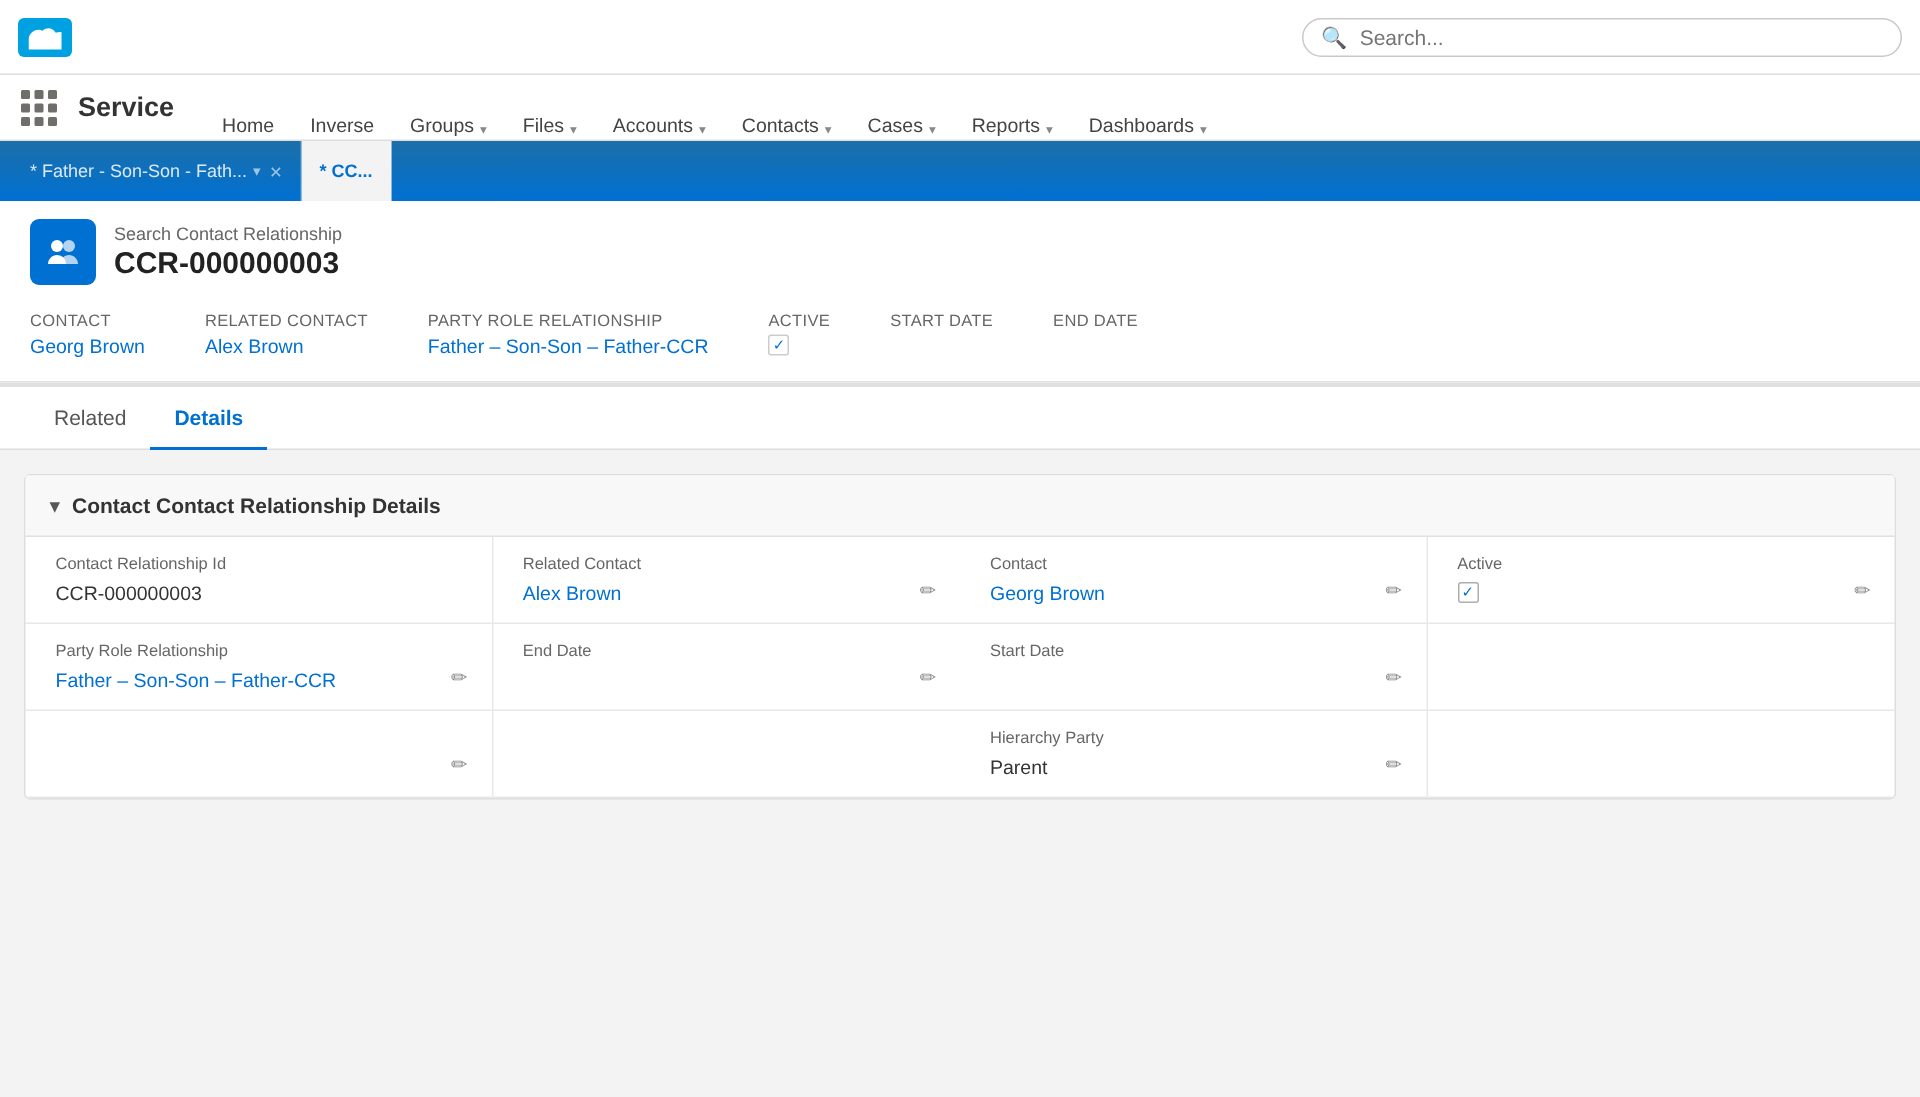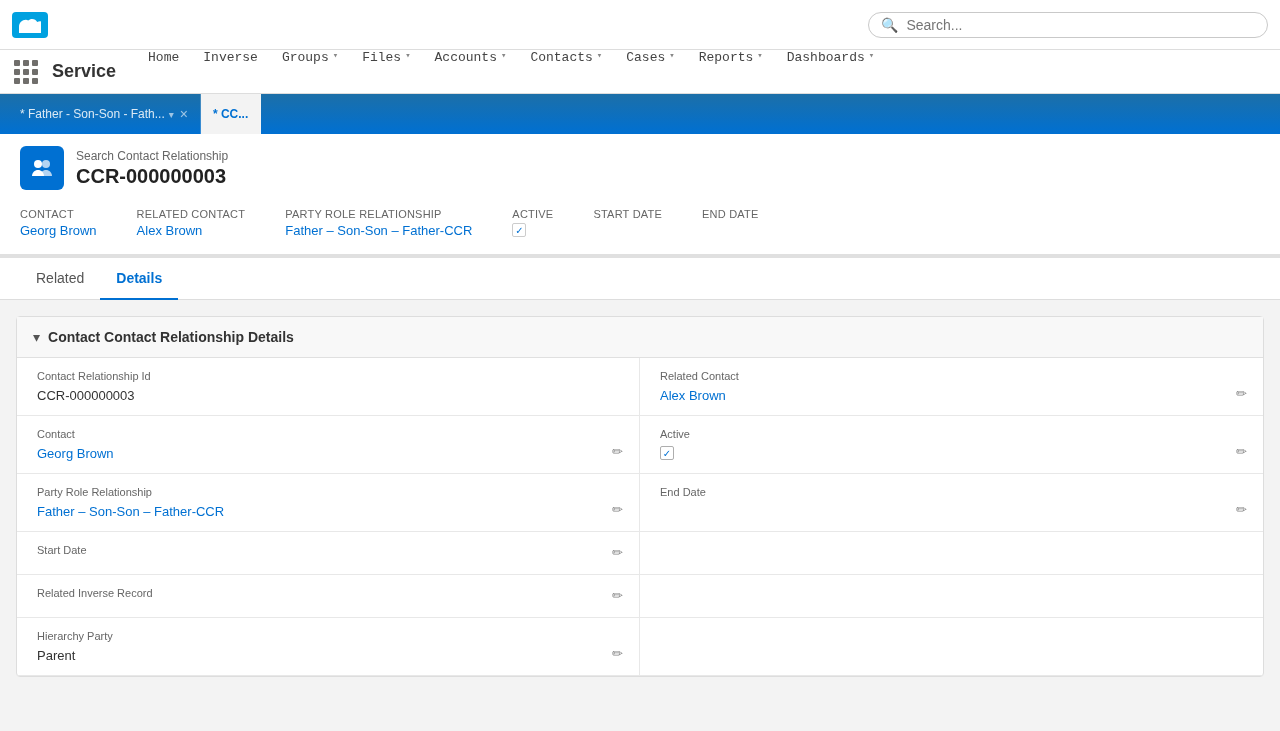--- a/index.html
+++ b/index.html
@@ -52,24 +52,23 @@
     .app-grid-icon {
       display: grid; grid-template-columns: repeat(3,6px); grid-gap: 3px;
       margin-right: 8px; cursor: pointer; padding: 6px;
     }
     .app-grid-icon span { width: 6px; height: 6px; background: #706e6b; border-radius: 1px; display: block; }
     .app-name {
       font-size: 18px; font-weight: 600; color: #333; margin-right: 20px;
     }
     .nav-items { display: flex; align-items: center; height: 100%; }
     .nav-item {
-      display: flex; align-items: flex-start; padding: 0 12px; height: 100%;
+      display: flex; align-items: flex-end; padding: 0 12px; height: 100%;
       font-size: 13px; color: #444; cursor: pointer; white-space: nowrap;
       border-bottom: 2px solid transparent;
-      font-family: Liberation Mono, monospace;
     }
     .nav-item .chevron { font-size: 9px; margin-left: 4px; color: #888; }
 
     
     .tabs-bar {
       background: linear-gradient(180deg, #1c6fa8 0%, #0070d2 100%);
       display: flex;
       align-items: stretch;
       height: 40px;
       padding: 0 0 0 8px;
@@ -152,21 +151,21 @@
       padding: 12px 16px;
       background: #f8f8f8;
       border-bottom: 1px solid #e0e0e0;
       cursor: pointer;
     }
     .section-chevron { font-size: 14px; color: #555; margin-right: 8px; }
     .section-title { font-size: 14px; font-weight: 700; color: #333; }
 
     .detail-grid {
       display: grid;
-      grid-template-columns: 1fr 1fr;
+      grid-template-columns: 1fr 1fr 1fr 1fr;
       gap: 0;
     }
     .detail-field {
       padding: 12px 20px;
       border-bottom: 1px solid #e8e8e8;
       position: relative;
     }
     .detail-field:nth-child(odd) { border-right: 1px solid #e8e8e8; }
     .detail-field-label { font-size: 11px; color: #666; margin-bottom: 6px; }
     .detail-field-value { font-size: 13px; color: #333; }
@@ -352,21 +351,20 @@
     </div>
 
     <div class="detail-field">
       <div class="detail-field-label">Start Date</div>
       <div class="detail-field-value"></div>
       <span class="edit-icon">✏</span>
     </div>
     <div class="detail-field"></div>
 
     <div class="detail-field">
-      <div class="detail-field-label">Related Inverse Record</div>
       <div class="detail-field-value"></div>
       <span class="edit-icon">✏</span>
     </div>
     <div class="detail-field"></div>
 
     <div class="detail-field">
       <div class="detail-field-label">Hierarchy Party</div>
       <div class="detail-field-value">Parent</div>
       <span class="edit-icon">✏</span>
     </div>

